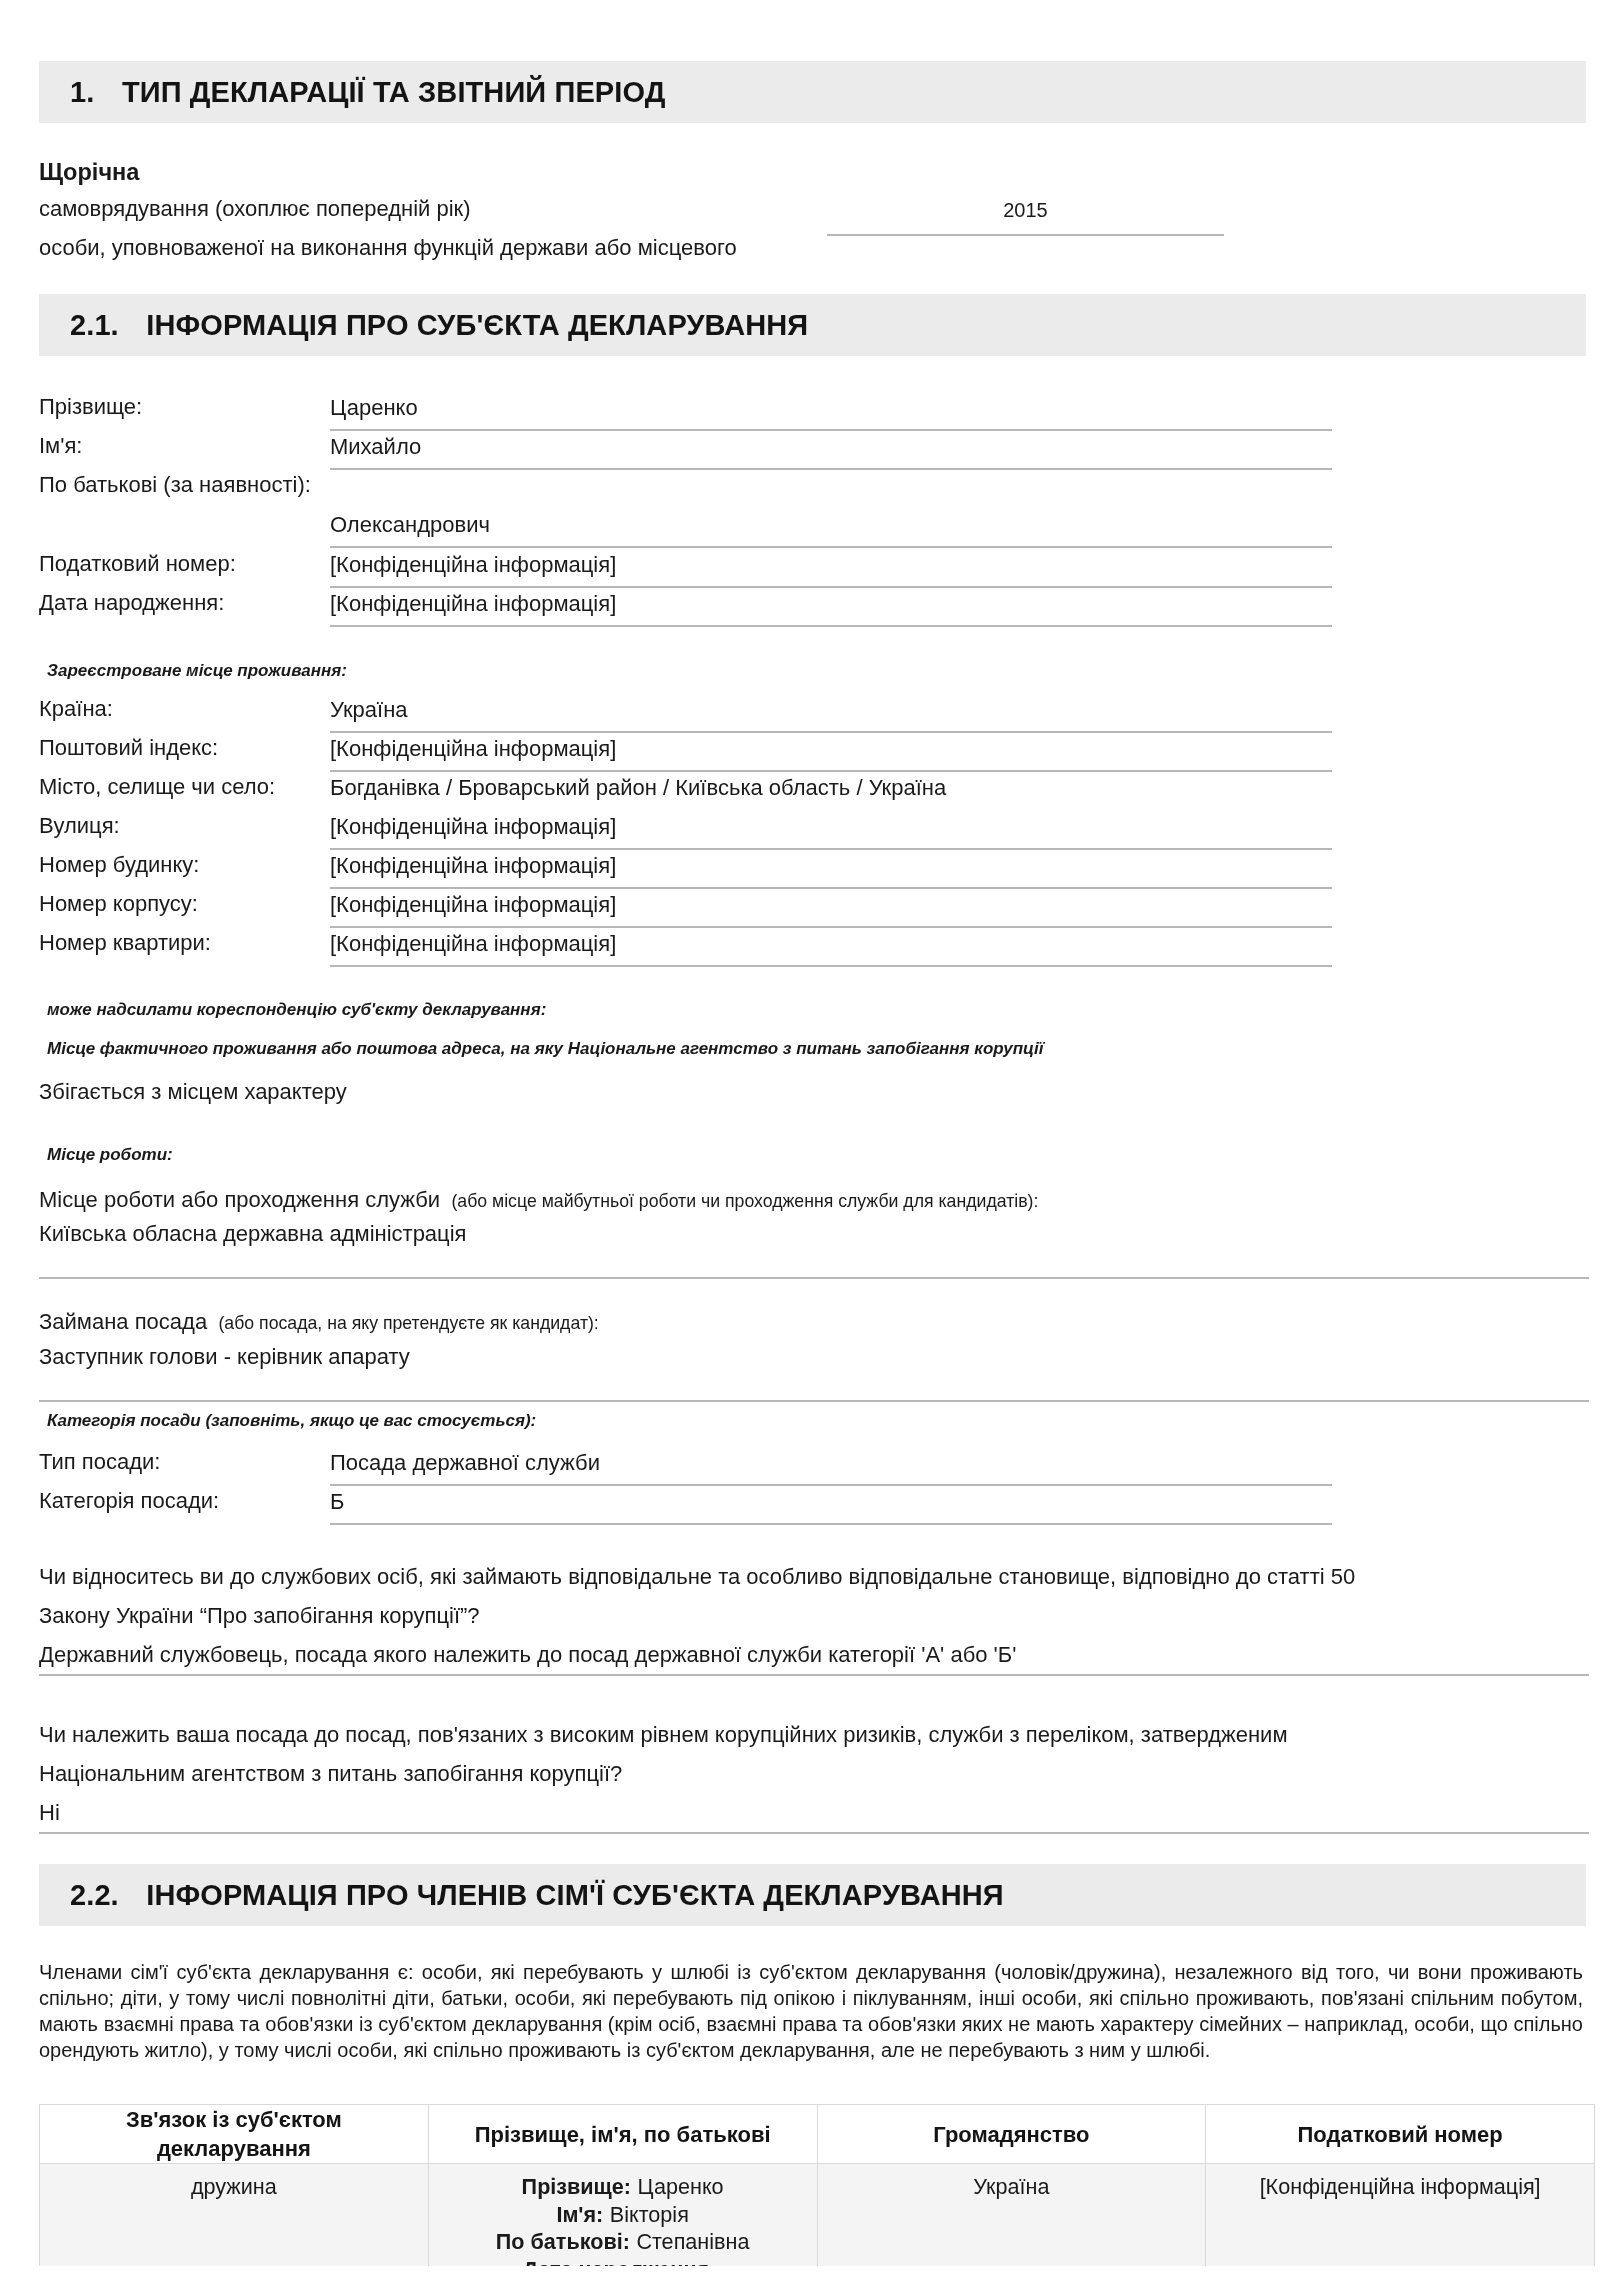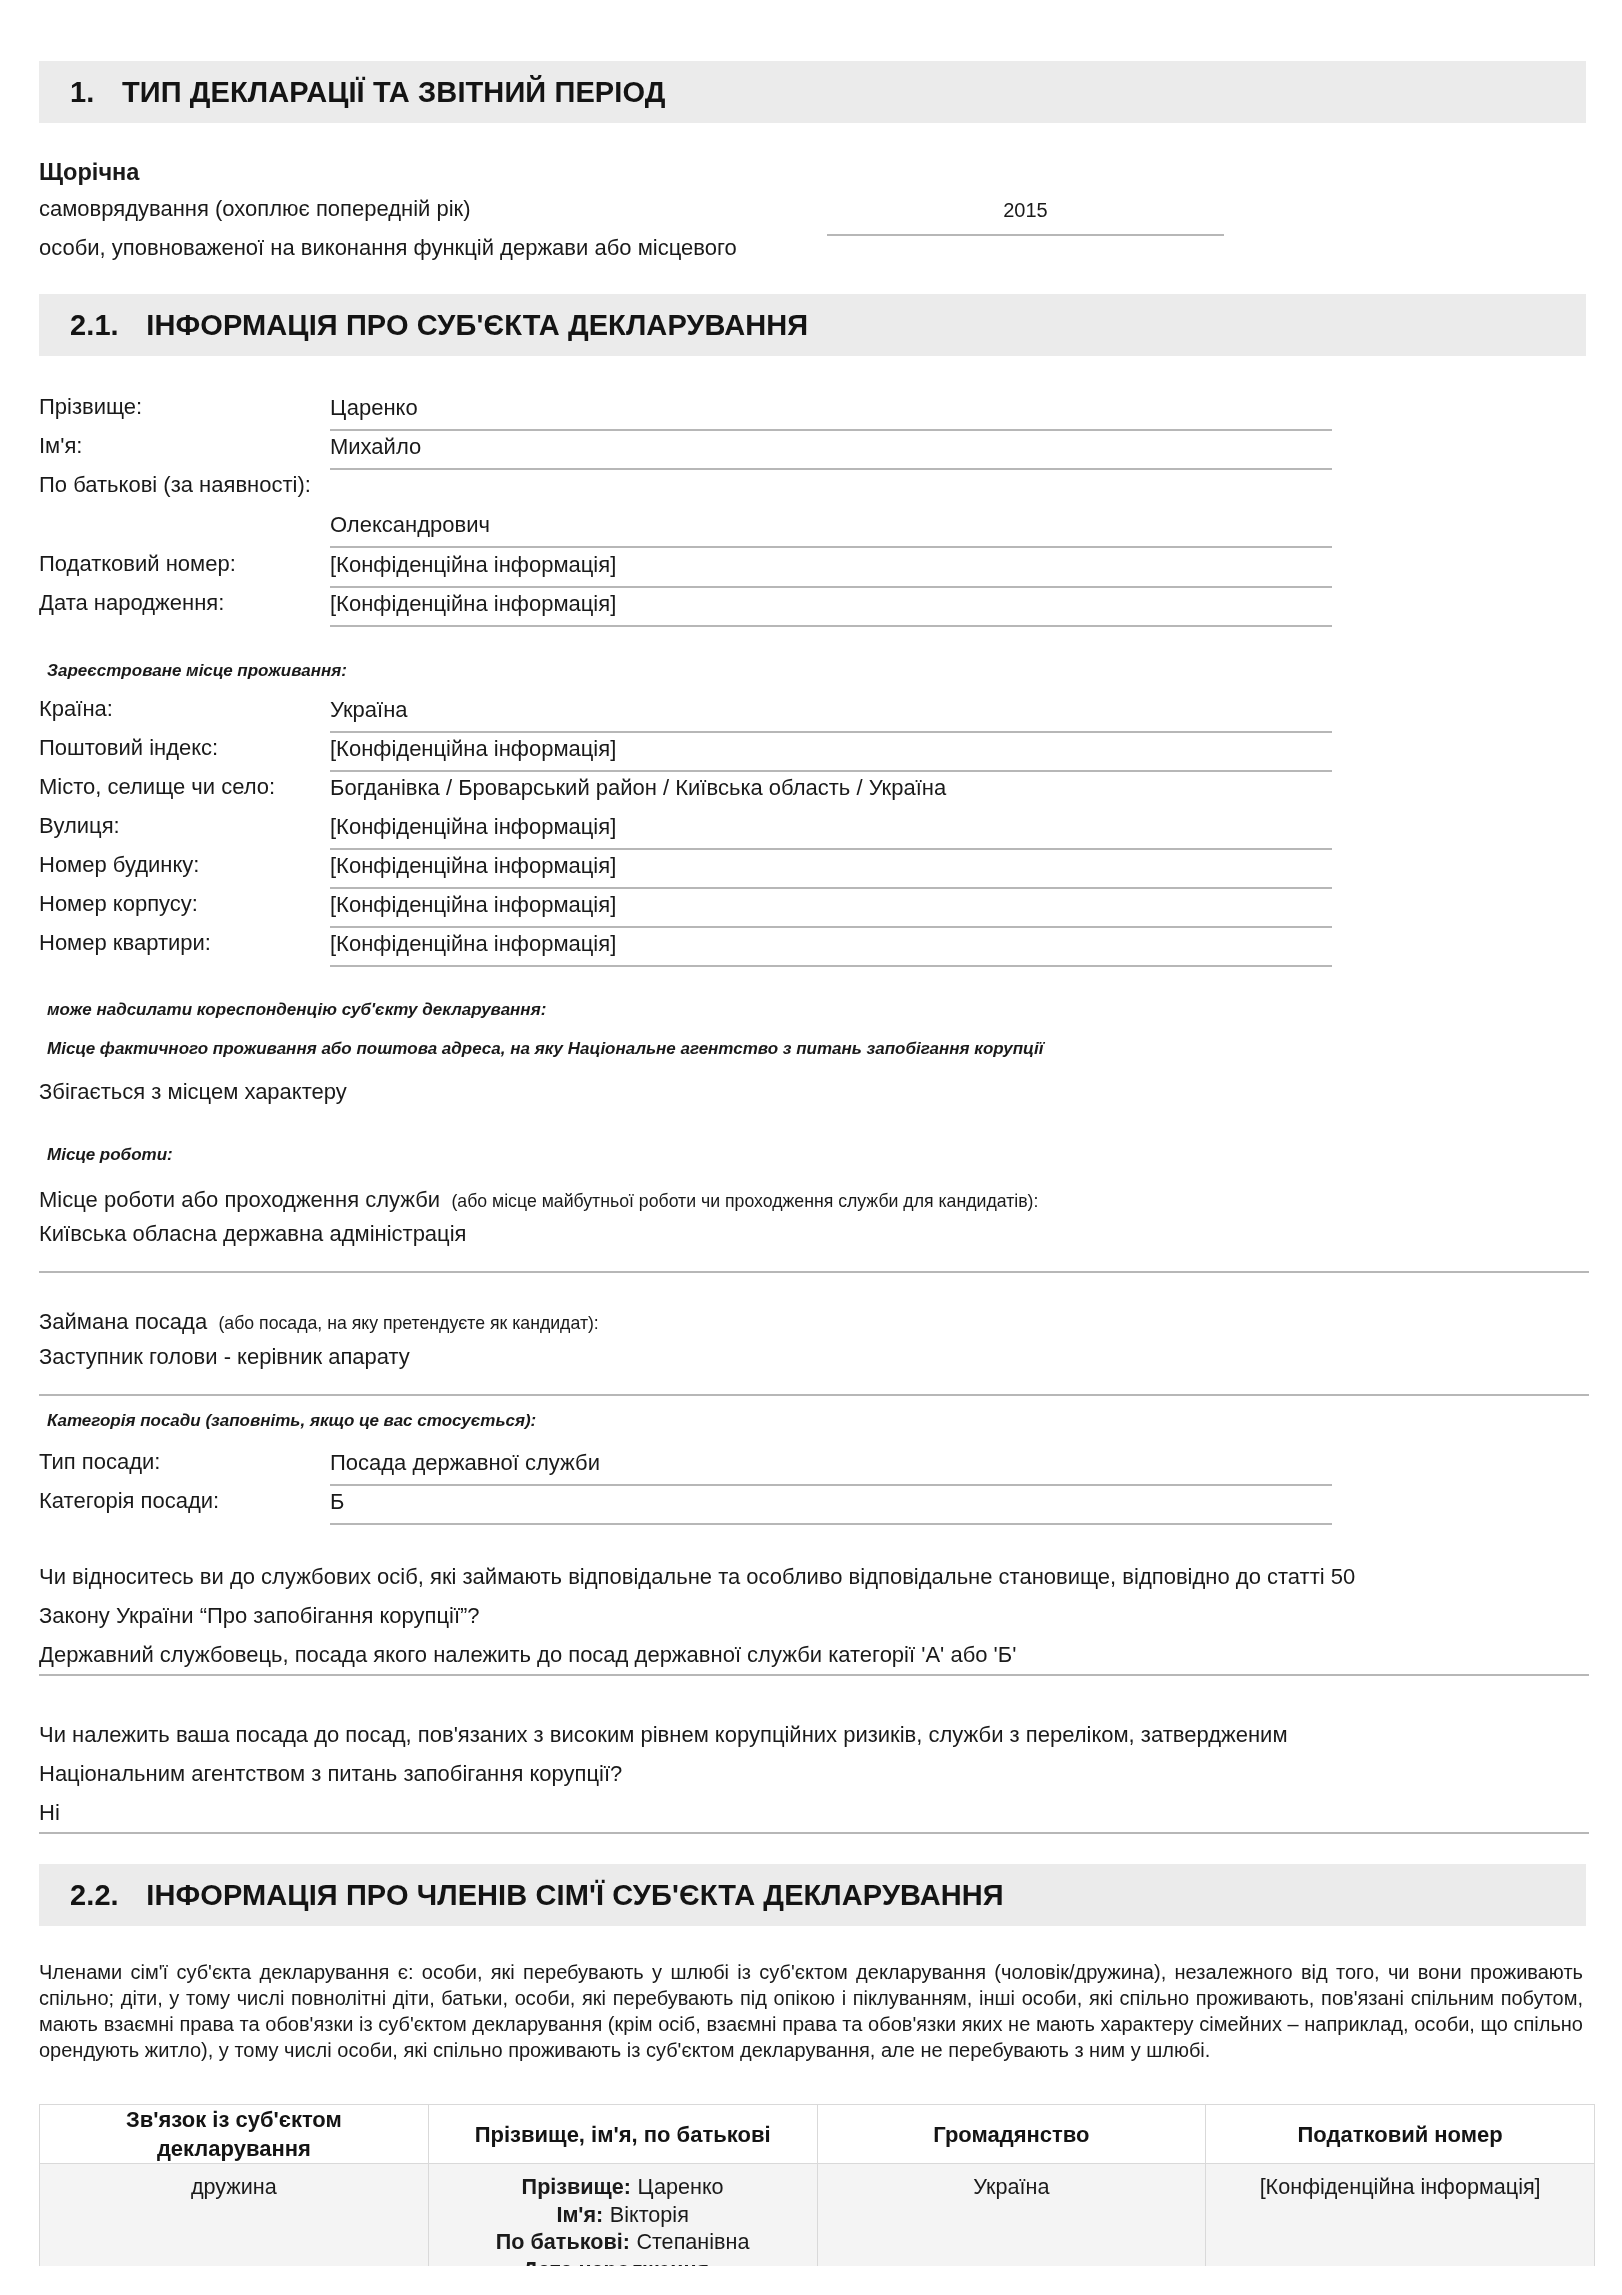--- a/index.html
+++ b/index.html
@@ -84,21 +84,21 @@
   #postal-value{top:1073px;}
   #work-question{top:1181px;}
   #position-question{top:1303px;}
   .small-note{font-size:17.7px;margin-left:5.2px;}
 
   
   .answer-block{
     position:absolute;left:39px;width:1550px;
     font-size:22px;line-height:31px;
     border-bottom:2.6px solid #b7b7b7;
-    padding-bottom:22px;
+    padding-bottom:28px;
   }
   #work-answer{top:1218px;}
   #position-answer{top:1341px;}
 
   
   .qblock{
     position:absolute;left:39px;width:1550px;
     font-size:22px;line-height:39px;
     border-bottom:2.6px solid #b7b7b7;
   }

